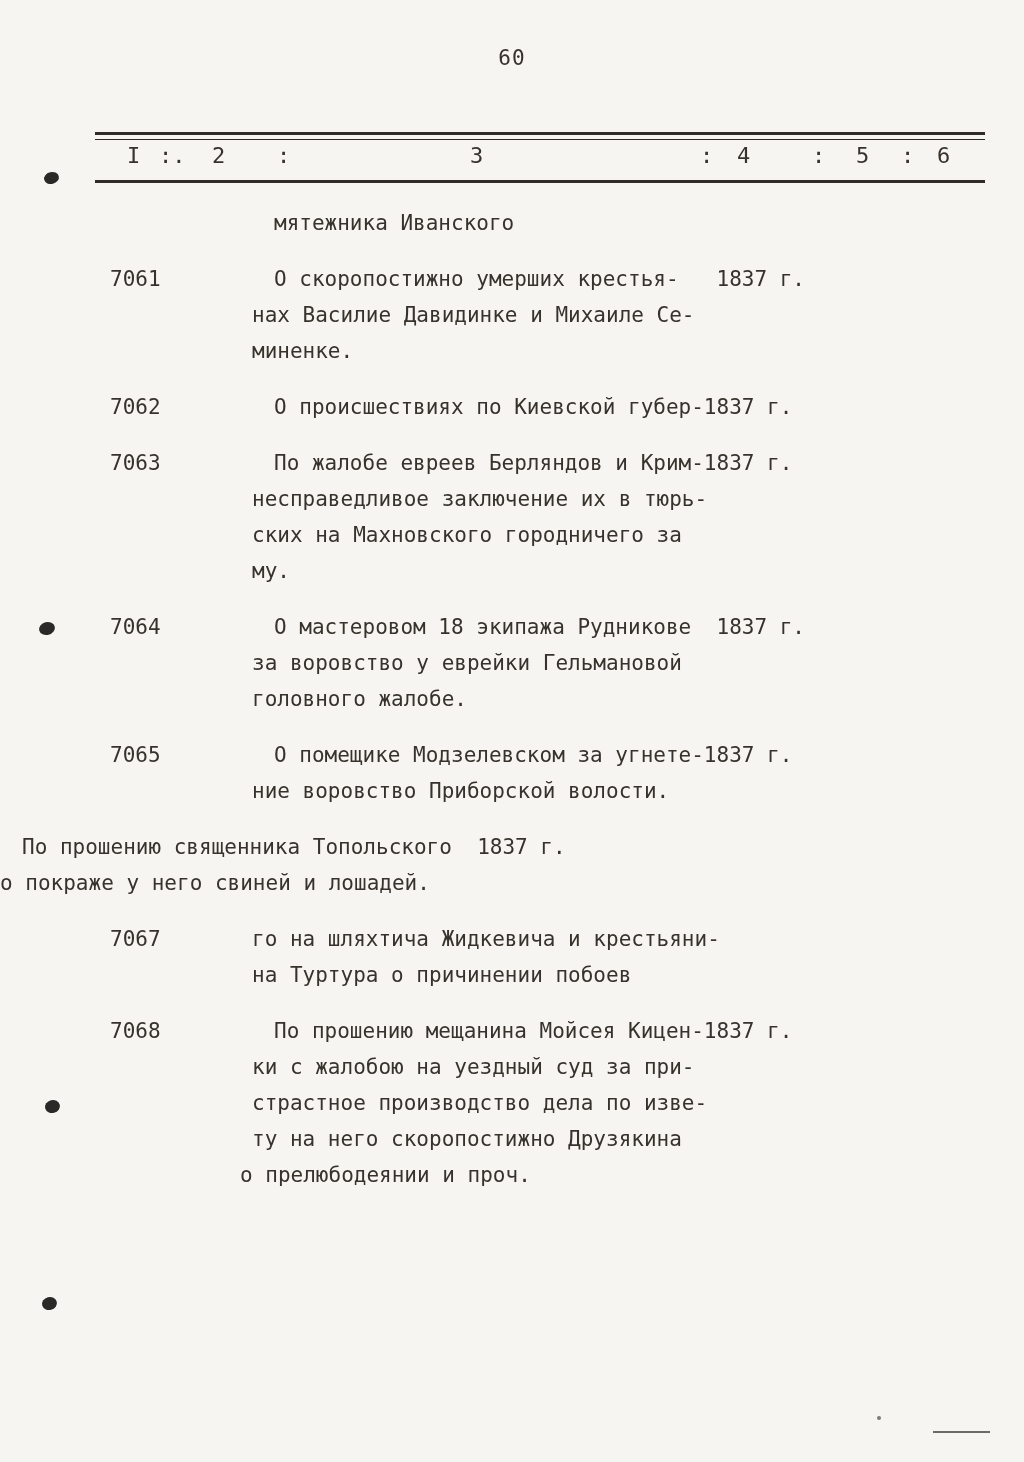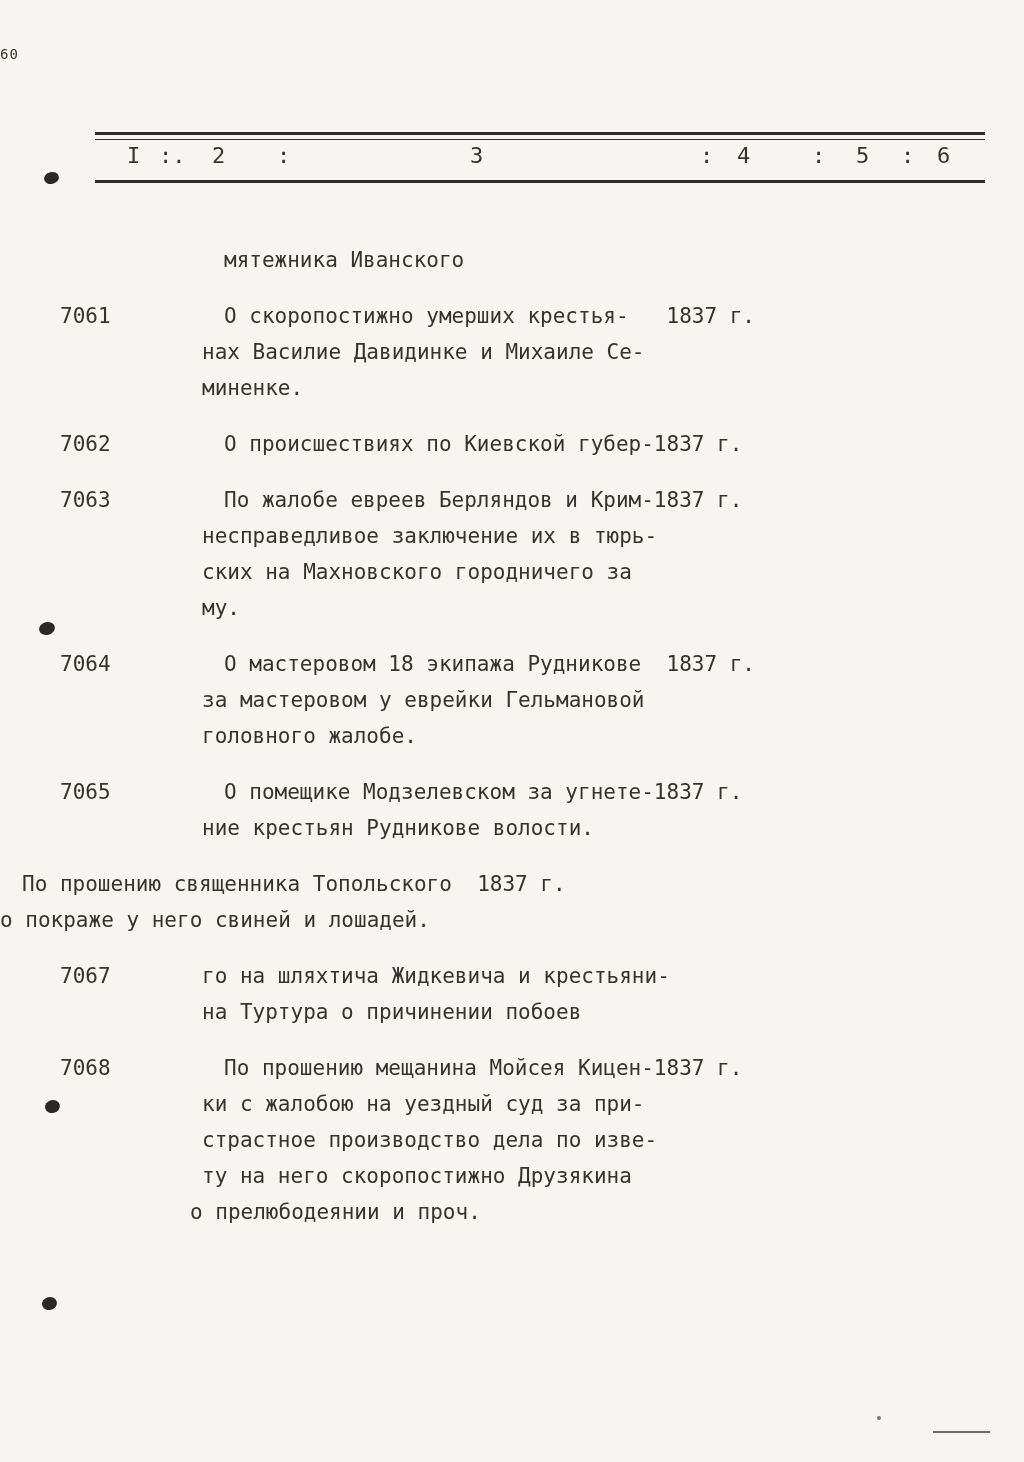--- a/index.html
+++ b/index.html
@@ -13,44 +13,44 @@
     width: 1024px; height: 1462px;
     background: var(--paper);
     font-family: "DejaVu Sans Mono", "Liberation Mono", monospace;
     color: var(--ink);
     overflow: hidden;
   }
   .page { position: relative; width: 1024px; height: 1462px; }
 
   .page-number {
     position: absolute; top: 46px; left: 0; width: 1024px;
-    font-size: 14px; letter-spacing: 1px;
+    text-align: center; font-size: 21px; letter-spacing: 1px;
   }
 
   .rule { position: absolute; left: 95px; width: 890px; }
   .rule-double {
     top: 132px; height: 4px;
     border-top: 3px solid var(--rule);
     border-bottom: 1px solid var(--rule);
   }
   .rule-single { top: 180px; border-top: 3px solid var(--rule); }
 
   .header-row {
     position: absolute; top: 141px; left: 0; width: 1024px; height: 38px;
     font-size: 22px;
   }
   .header-row span { position: absolute; top: 2px; white-space: pre; }
 
-  .content { position: absolute; top: 205px; left: 0; width: 828px; margin-top: 37px; }
+  .content { position: absolute; top: 205px; left: 0; width: 828px; }
   .entry {
     display: flex; align-items: flex-start;
     margin-bottom: 20px;
     font-size: 21px; line-height: 36px;
   }
-  .num { flex: 0 0 142px; padding-left: 60px; white-space: pre; }
+  .num { flex: 0 0 142px; padding-left: 110px; white-space: pre; }
   .text { flex: 1; }
   .line { white-space: pre; }
   .line.indent { padding-left: 22px; }
   .line.outdent { margin-left: -12px; }
 
   .ink-mark {
     position: absolute; background: var(--mark);
     border-radius: 50%; opacity: 0.9;
     transform: rotate(-14deg);
   }
@@ -125,30 +125,30 @@
         <div class="line">несправедливое заключение их в тюрь-</div>
         <div class="line">ских на Махновского городничего за</div>
         <div class="line">му.</div>
       </div>
     </div>
 
     <div class="entry">
       <div class="num">7064</div>
       <div class="text">
         <div class="line indent">О мастеровом 18 экипажа Рудникове  1837 г.</div>
-        <div class="line">за мастеровом у еврейки Гельмановой</div>
+        <div class="line">за воровство у еврейки Гельмановой</div>
         <div class="line">головного жалобе.</div>
       </div>
     </div>
 
     <div class="entry">
       <div class="num">7065</div>
       <div class="text">
         <div class="line indent">О помещике Модзелевском за угнете-1837 г.</div>
-        <div class="line">ние крестьян Рудникове волости.</div>
+        <div class="line">ние воровство Приборской волости.</div>
       </div>
     </div>
 
     <div class="entry">
       <div class="text">
         <div class="line indent">По прошению священника Топольского  1837 г.</div>
         <div class="line">о покраже у него свиней и лошадей.</div>
       </div>
     </div>
 

